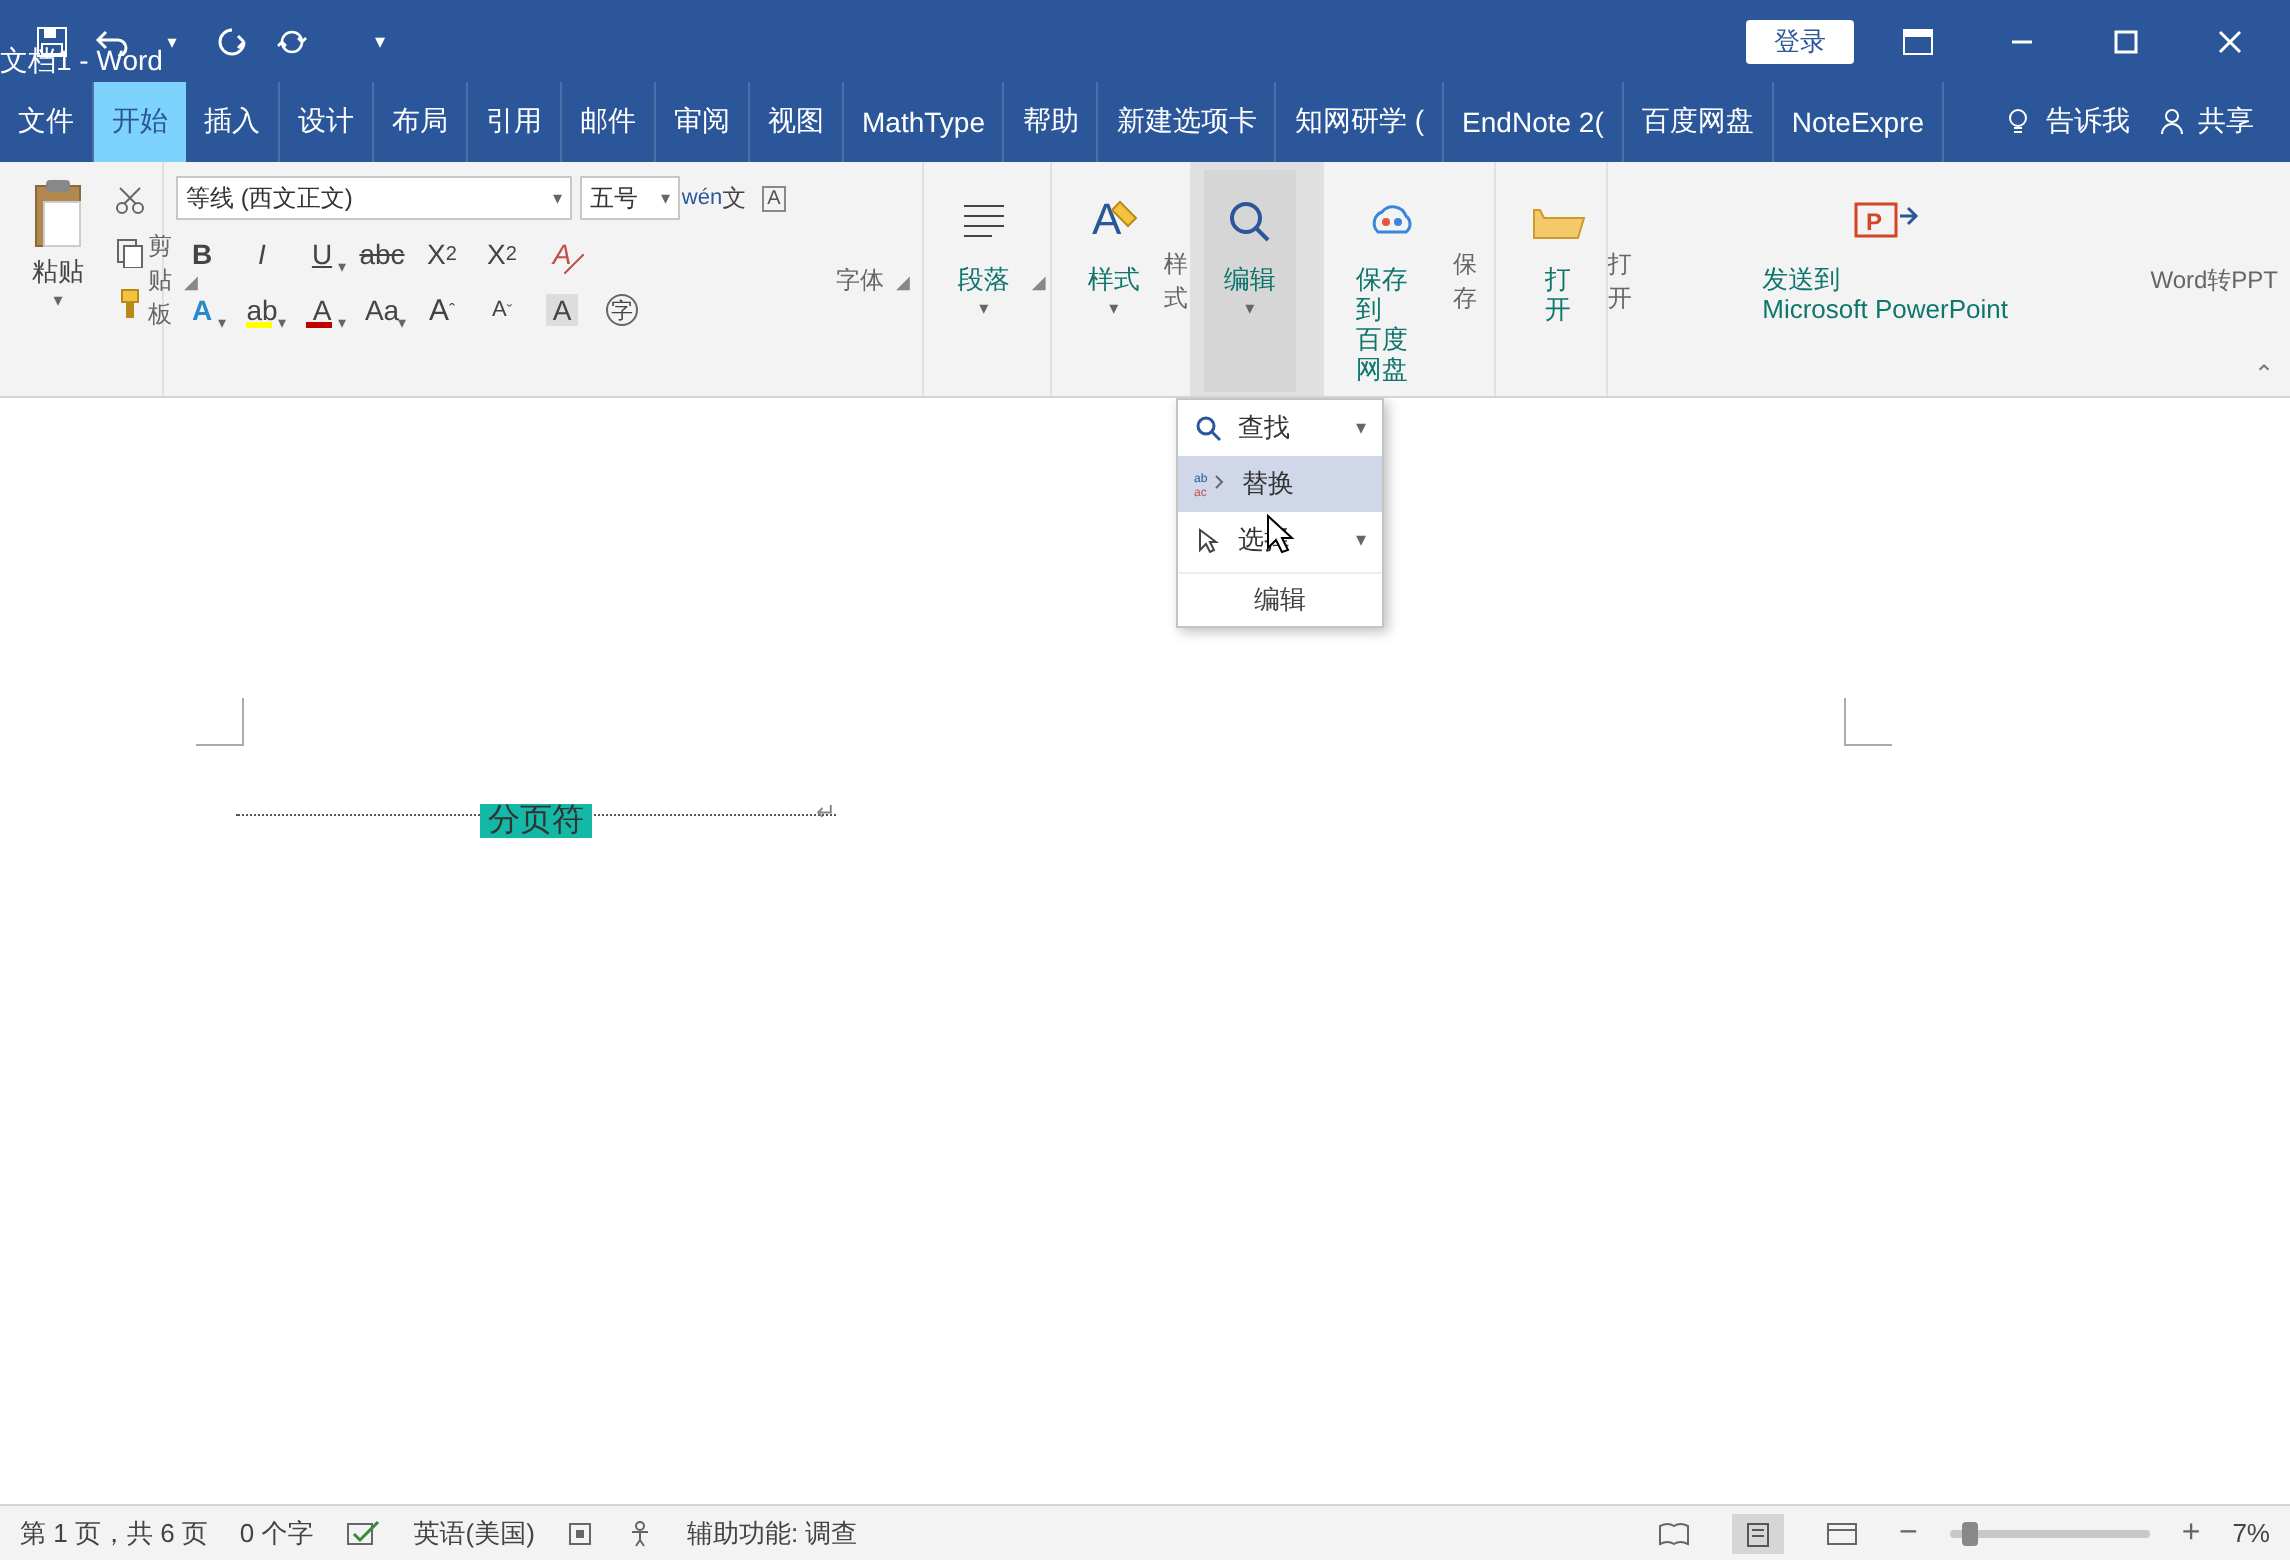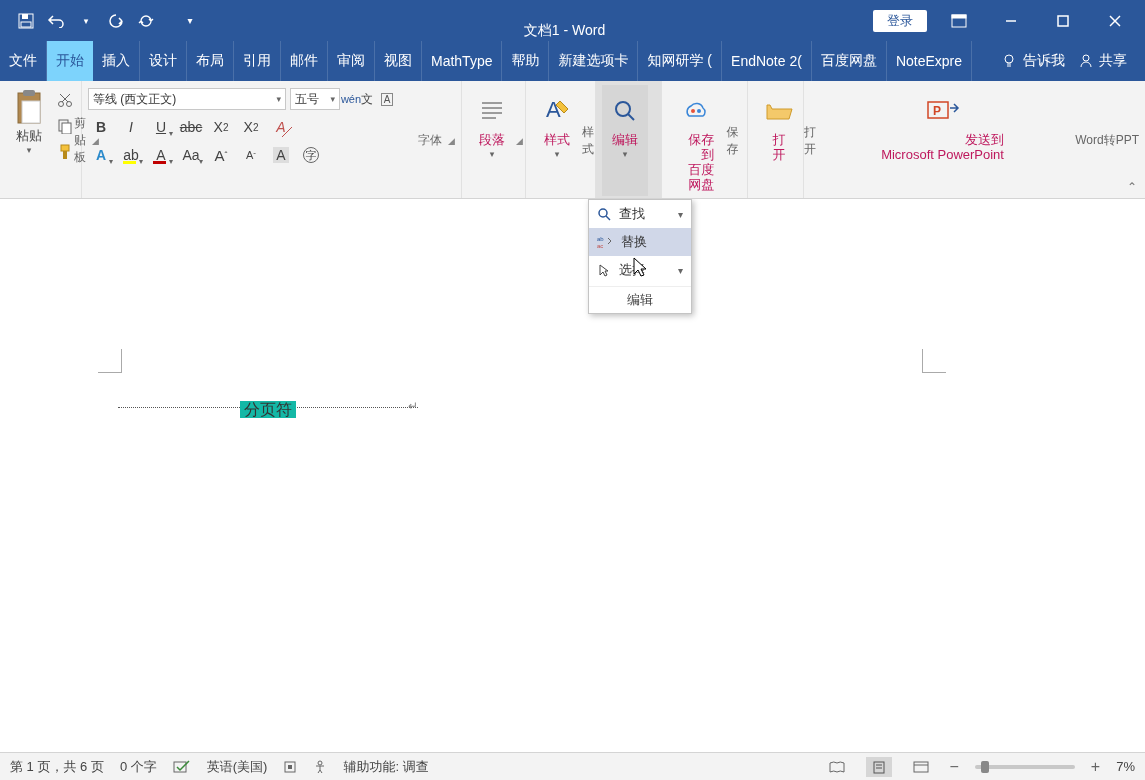--- a/index.html
+++ b/index.html
@@ -3,21 +3,21 @@
 <meta charset="utf-8">
 <style>
   * { box-sizing: border-box; margin: 0; padding: 0; font-family: "Microsoft YaHei", "Segoe UI", sans-serif; }
   body { width: 1145px; height: 780px; background: #fff; overflow: hidden; position: relative; font-size: 13px; }
 
   
   .titlebar { height: 41px; background: #2b579a; display: flex; align-items: center; color: #fff; position: relative; }
   .qat { display: flex; align-items: center; gap: 6px; padding-left: 14px; }
   .qat-btn { width: 24px; height: 24px; display: flex; align-items: center; justify-content: center; color: #fff; font-size: 14px; }
   .qat-sep { width: 8px; }
-  .title-center { position: absolute; left: 0; right: 16px; text-align: center; font-size: 14px; pointer-events: none; margin-top: 20px; }
+  .title-center { position: absolute; left: 0; right: 16px; text-align: left; font-size: 14px; pointer-events: none; margin-top: 20px; }
   .title-right { margin-left: auto; display: flex; align-items: center; gap: 12px; padding-right: 10px; }
   .login-btn { background: #fff; color: #2b579a; padding: 2px 14px; font-size: 13px; border-radius: 2px; }
   .win-btn { width: 40px; height: 28px; display: flex; align-items: center; justify-content: center; color: #fff; }
   .win-btn svg { stroke: #fff; fill: none; }
 
   
   .tabrow { height: 40px; background: #2b579a; display: flex; align-items: stretch; color: #fff; font-size: 14px; }
   .tab { padding: 0 9px; display: flex; align-items: center; cursor: pointer; white-space: nowrap; border-right: 1px solid rgba(255,255,255,0.15); }
   .tab.active { background: #7dd3fc; color: #2b579a; border-right: none; }
   .tabrow-right { margin-left: auto; display: flex; align-items: center; gap: 14px; padding-right: 18px; }
@@ -48,21 +48,21 @@
   .fmt-btn .caret-sm { font-size: 8px; position: absolute; right: 1px; bottom: 1px; color: #666; }
   .strike { text-decoration: line-through; }
   .sub { font-size: 10px; }
   .sup { font-size: 10px; }
   .underline-bar { position:absolute; bottom:3px; left:5px; right:8px; height:3px; }
   .abc-box { border:1px solid #888; font-size:10px; padding:0 2px; color:#555;}
 
   
   .bigbtn { display:flex; flex-direction:column; align-items:center; justify-content:flex-start; padding: 6px 10px 0 10px; }
   .bigbtn-icon { height: 40px; display:flex; align-items:center; justify-content:center; }
-  .bigbtn-label { font-size: 13px; color:#be185d; text-align:right; line-height:1.15; margin-top:2px;}
+  .bigbtn-label { font-size: 13px; color:#0f766e; text-align:left; line-height:1.15; margin-top:2px;}
   .bigbtn .caret-down { font-size: 9px; color:#666; margin-top:1px; }
 
   .edit-group { background:#e0e0e0; }
   .edit-group .bigbtn { background:#d6d6d6; }
 
   .collapse-caret { position:absolute; right:8px; bottom:4px; color:#777; font-size:12px; }
 
   
   .docarea { position:absolute; top:199px; left:0; right:0; bottom:28px; background:#fff; overflow:hidden; }
   .page { position:absolute; top:30px; left:12px; width:1100px; height:600px; background:#fff; }

